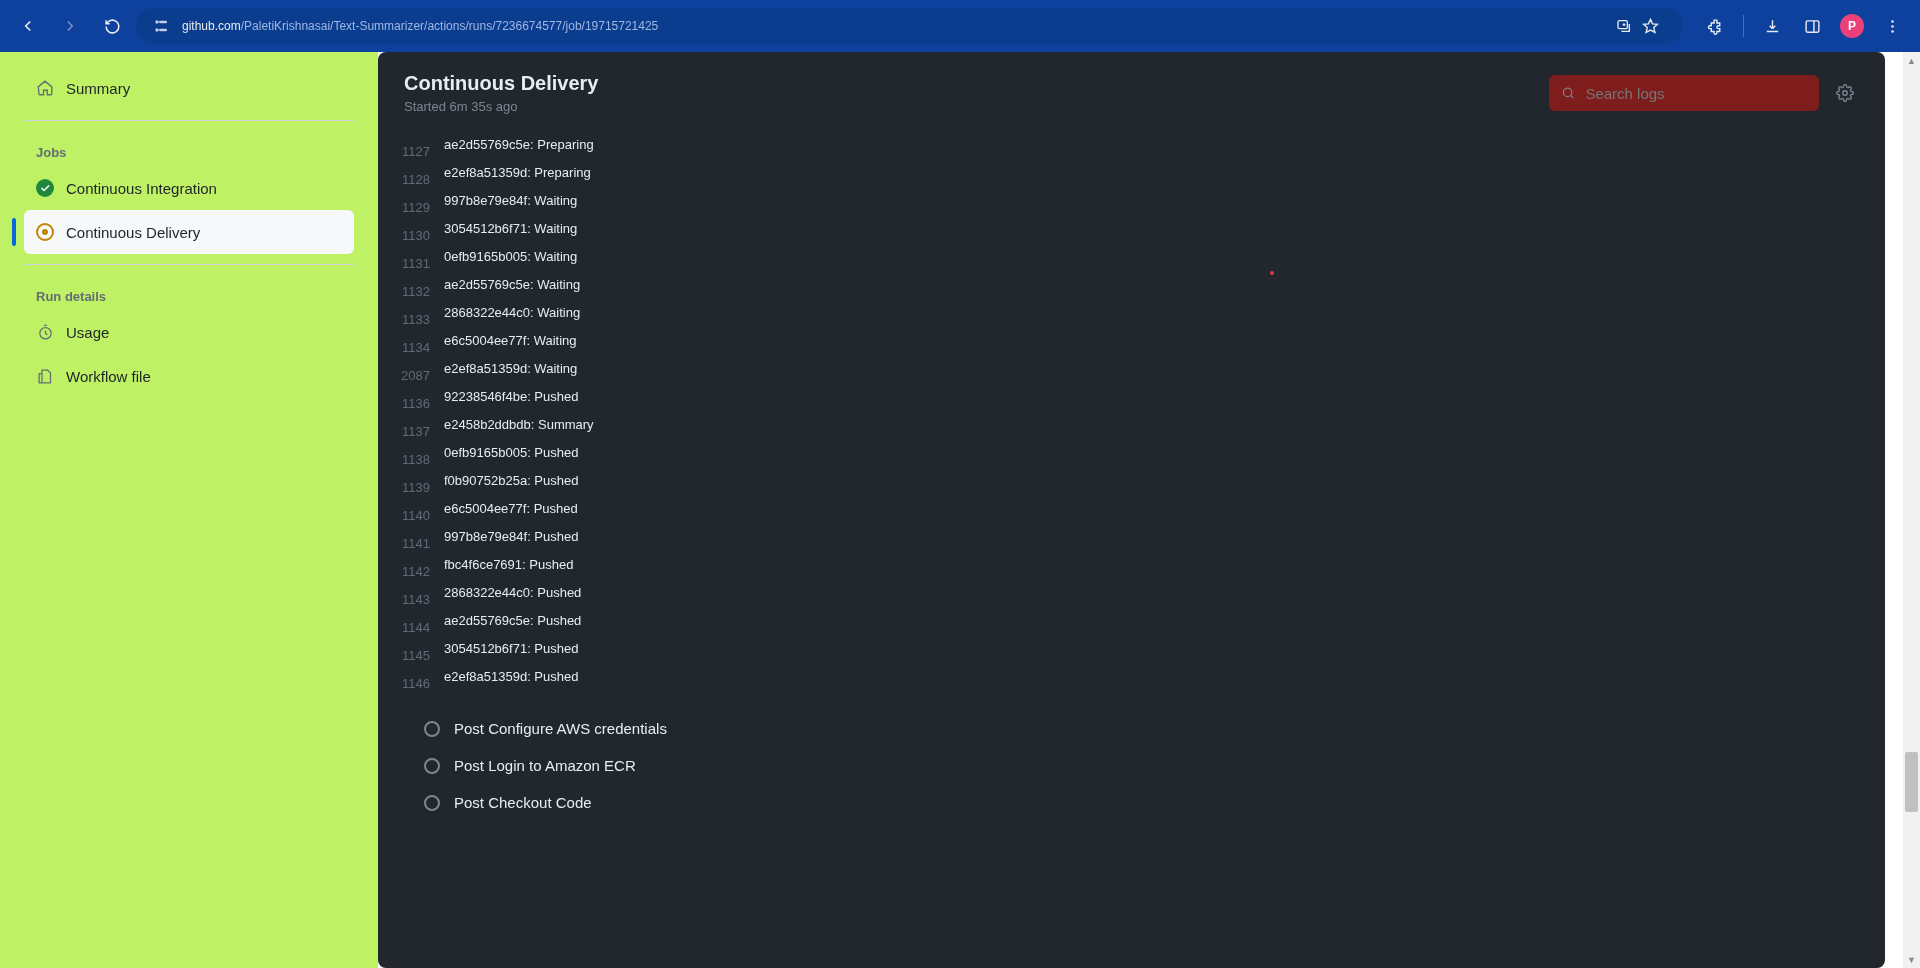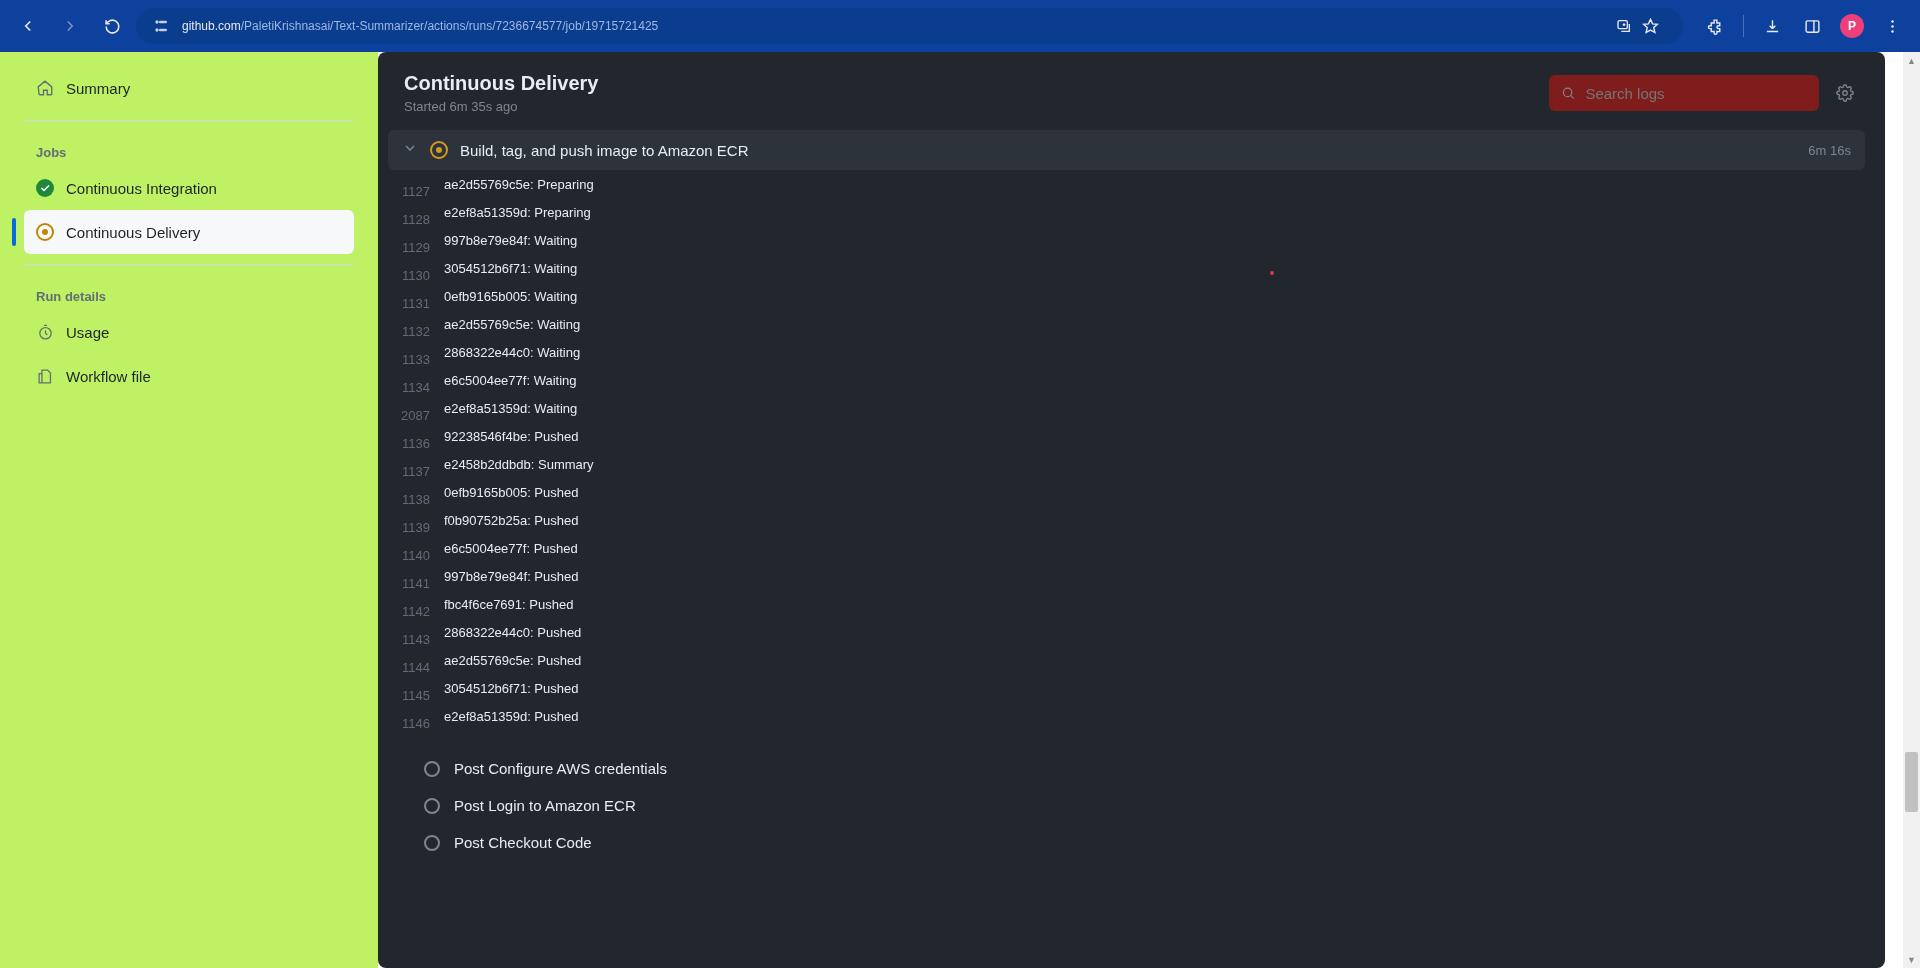--- a/index.html
+++ b/index.html
@@ -209,30 +209,20 @@
             <svg width="18" height="18" viewBox="0 0 24 24" fill="none" stroke="currentColor" stroke-width="1.8">
                 <circle cx="12" cy="12" r="3"></circle>
                 <path d="M19.4 15a1.7 1.7 0 0 0 .34 1.87l.06.06a2 2 0 1 1-2.83 2.83l-.06-.06a1.7 1.7 0 0 0-1.87-.34 1.7 1.7 0 0 0-1 1.56V21a2 2 0 0 1-4 0v-.09a1.7 1.7 0 0 0-1-1.56 1.7 1.7 0 0 0-1.87.34l-.06.06a2 2 0 1 1-2.83-2.83l.06-.06a1.7 1.7 0 0 0 .34-1.87 1.7 1.7 0 0 0-1.56-1H3a2 2 0 0 1 0-4h.09a1.7 1.7 0 0 0 1.56-1 1.7 1.7 0 0 0-.34-1.87l-.06-.06a2 2 0 1 1 2.83-2.83l.06.06a1.7 1.7 0 0 0 1.87.34H9a1.7 1.7 0 0 0 1-1.56V3a2 2 0 0 1 4 0v.09a1.7 1.7 0 0 0 1 1.56 1.7 1.7 0 0 0 1.87-.34l.06-.06a2 2 0 1 1 2.83 2.83l-.06.06a1.7 1.7 0 0 0-.34 1.87V9a1.7 1.7 0 0 0 1.56 1H21a2 2 0 0 1 0 4h-.09a1.7 1.7 0 0 0-1.56 1z"></path>
               </svg>
           </div>
         </div>
       </div>
 
       <div class="wf-body">
         <div class="step">
-          <div class="step-head">
-            <span class="chev">
-              <svg width="16" height="16" viewBox="0 0 24 24" fill="none" stroke="currentColor" stroke-width="2.2">
-                  <path d="M6 9l6 6 6-6"></path>
-                </svg>
-            </span>
-            <span class="status-dot running"></span>
-            <span class="step-title">Build, tag, and push image to Amazon ECR</span>
-            <span class="step-time">6m 16s</span>
-          </div>
           <div class="logs" id="logs">
               <div class="log-line">
                 <span class="ln">1127</span>
                 <span class="lt">ae2d55769c5e: Preparing</span>
               </div>
               <div class="log-line">
                 <span class="ln">1128</span>
                 <span class="lt">e2ef8a51359d: Preparing</span>
               </div>
               <div class="log-line">

